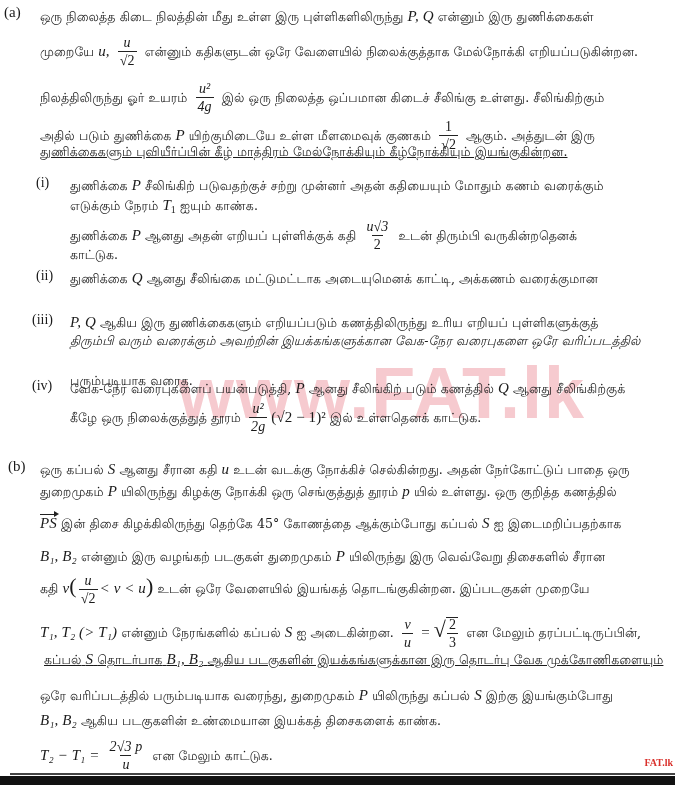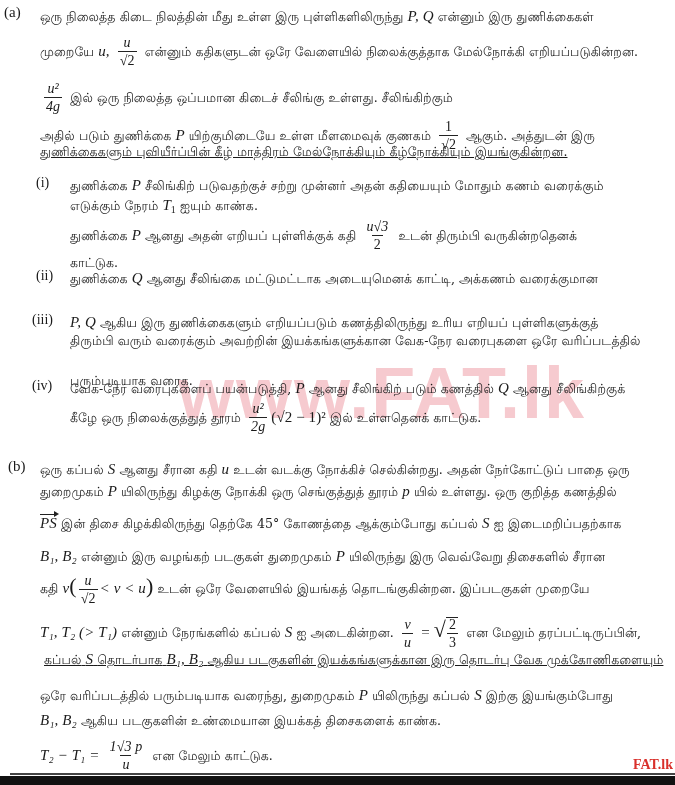--- a/index.html
+++ b/index.html
@@ -18,21 +18,21 @@
   .label { position:absolute; font-family:"Liberation Serif", serif; font-size:15px; }
   .watermark {
     position:absolute; left:178px; top:352px; font-family:"Liberation Sans", sans-serif;
     font-weight:bold; font-size:72px; color:#f3b9bf; opacity:0.75; letter-spacing:2px;
     z-index:0;
   }
   .content { position:absolute; inset:0; z-index:1; }
   .bottom-bar { position:absolute; left:0; right:0; top:776px; height:9px; background:#111; }
   .bottom-rule { position:absolute; left:10px; right:0; top:773px; height:2px; background:#444; }
   .corner-logo { position:absolute; right:2px; top:757px; font-family:"Liberation Serif", serif;
-    font-weight:bold; color:#d9302b; font-size:14px; z-index:2;text-align:center; }
+    font-weight:bold; color:#d9302b; font-size:10px; z-index:2;text-align:center; }
   .overline { border-top:1px solid #222; position:relative;text-align:center; }
   .overline::after { content:""; position:absolute; right:-2px; top:-4px; border-left:5px solid #222; border-top:3px solid transparent; border-bottom:3px solid transparent; }
 </style>
 </head>
 <body>
 
 <div class="watermark">www.FAT.lk</div>
 
 <div class="content">
 
@@ -48,20 +48,21 @@
     <span>முறையே</span>
     <span class="m">u,</span>
     <span class="frac">
       <span class="num">u</span>
       <span class="den">√2</span>
     </span>
     <span>என்னும் கதிகளுடன் ஒரே வேளையில் நிலைக்குத்தாக மேல்நோக்கி எறியப்படுகின்றன.</span>
   </div>
 
   <div class="line" style="left:40px;top:82px;">
+    <span>நிலத்திலிருந்து ஓர் உயரம்</span>
     <span class="frac">
       <span class="num">u²</span>
       <span class="den" style="font-style:italic">4g</span>
     </span>
     <span>இல் ஒரு நிலைத்த ஒப்பமான கிடைச் சீலிங்கு உள்ளது. சீலிங்கிற்கும்</span>
   </div>
 
   <div class="line" style="left:40px;top:120px;">
     <span>அதில் படும் துணிக்கை</span>
     <span class="m">P</span>
@@ -91,37 +92,37 @@
   <div class="line" style="left:70px;top:220px;">
     <span>துணிக்கை</span>
     <span class="m">P</span>
     <span>ஆனது அதன் எறியப் புள்ளிக்குக் கதி</span>
     <span class="frac">
       <span class="num">u√3</span>
       <span class="den">2</span>
     </span>
     <span>உடன் திரும்பி வருகின்றதெனக்</span>
   </div>
-  <div class="line" style="left:70px;top:247px;margin-top:8px;">
+  <div class="line" style="left:70px;top:247px;">
     <span>காட்டுக.</span>
   </div>
 
   <span class="label" style="left:36px;top:268px;font-size:14px;">(ii)</span>
   <div class="line" style="left:70px;top:270px;">
     <span>துணிக்கை</span>
     <span class="m">Q</span>
     <span>ஆனது சீலிங்கை மட்டுமட்டாக அடையுமெனக் காட்டி, அக்கணம் வரைக்குமான</span>
   </div>
 
   <span class="label" style="left:32px;top:312px;font-size:14px;">(iii)</span>
   <div class="line" style="left:70px;top:314px;">
     <span class="m">P, Q</span>
     <span>ஆகிய இரு துணிக்கைகளும் எறியப்படும் கணத்திலிருந்து உரிய எறியப் புள்ளிகளுக்குத்</span>
   </div>
-  <div class="line" style="left:70px;top:333px;">
+  <div class="line" style="left:70px;top:333px;font-style:italic;">
     <span>திரும்பி வரும் வரைக்கும் அவற்றின் இயக்கங்களுக்கான வேக-நேர வரைபுகளை ஒரே வரிப்படத்தில்</span>
   </div>
   <div class="line" style="left:70px;top:353px;margin-top:20px;">
     <span>பரும்படியாக வரைக.</span>
   </div>
 
   <span class="label" style="left:32px;top:378px;font-size:14px;">(iv)</span>
   <div class="line" style="left:70px;top:380px;">
     <span>வேக-நேர வரைபுகளைப் பயன்படுத்தி,</span>
     <span class="m">P</span>
@@ -203,21 +204,21 @@
     <span class="m">S</span>
     <span>இற்கு இயங்கும்போது</span>
   </div>
   <div class="line" style="left:40px;top:712px;">
     <span class="m">B₁, B₂</span>
     <span>ஆகிய படகுகளின் உண்மையான இயக்கத் திசைகளைக் காண்க.</span>
   </div>
   <div class="line" style="left:40px;top:740px;">
     <span class="m">T₂ − T₁ =</span>
     <span class="frac">
-      <span class="num">1√3 p</span>
+      <span class="num">2√3 p</span>
       <span class="den" style="font-style:italic">u</span>
     </span>
     <span>என மேலும் காட்டுக.</span>
   </div>
 </div>
 
 <div class="bottom-rule"></div>
 <div class="bottom-bar"></div>
 <div class="corner-logo">FAT.lk</div>
 

